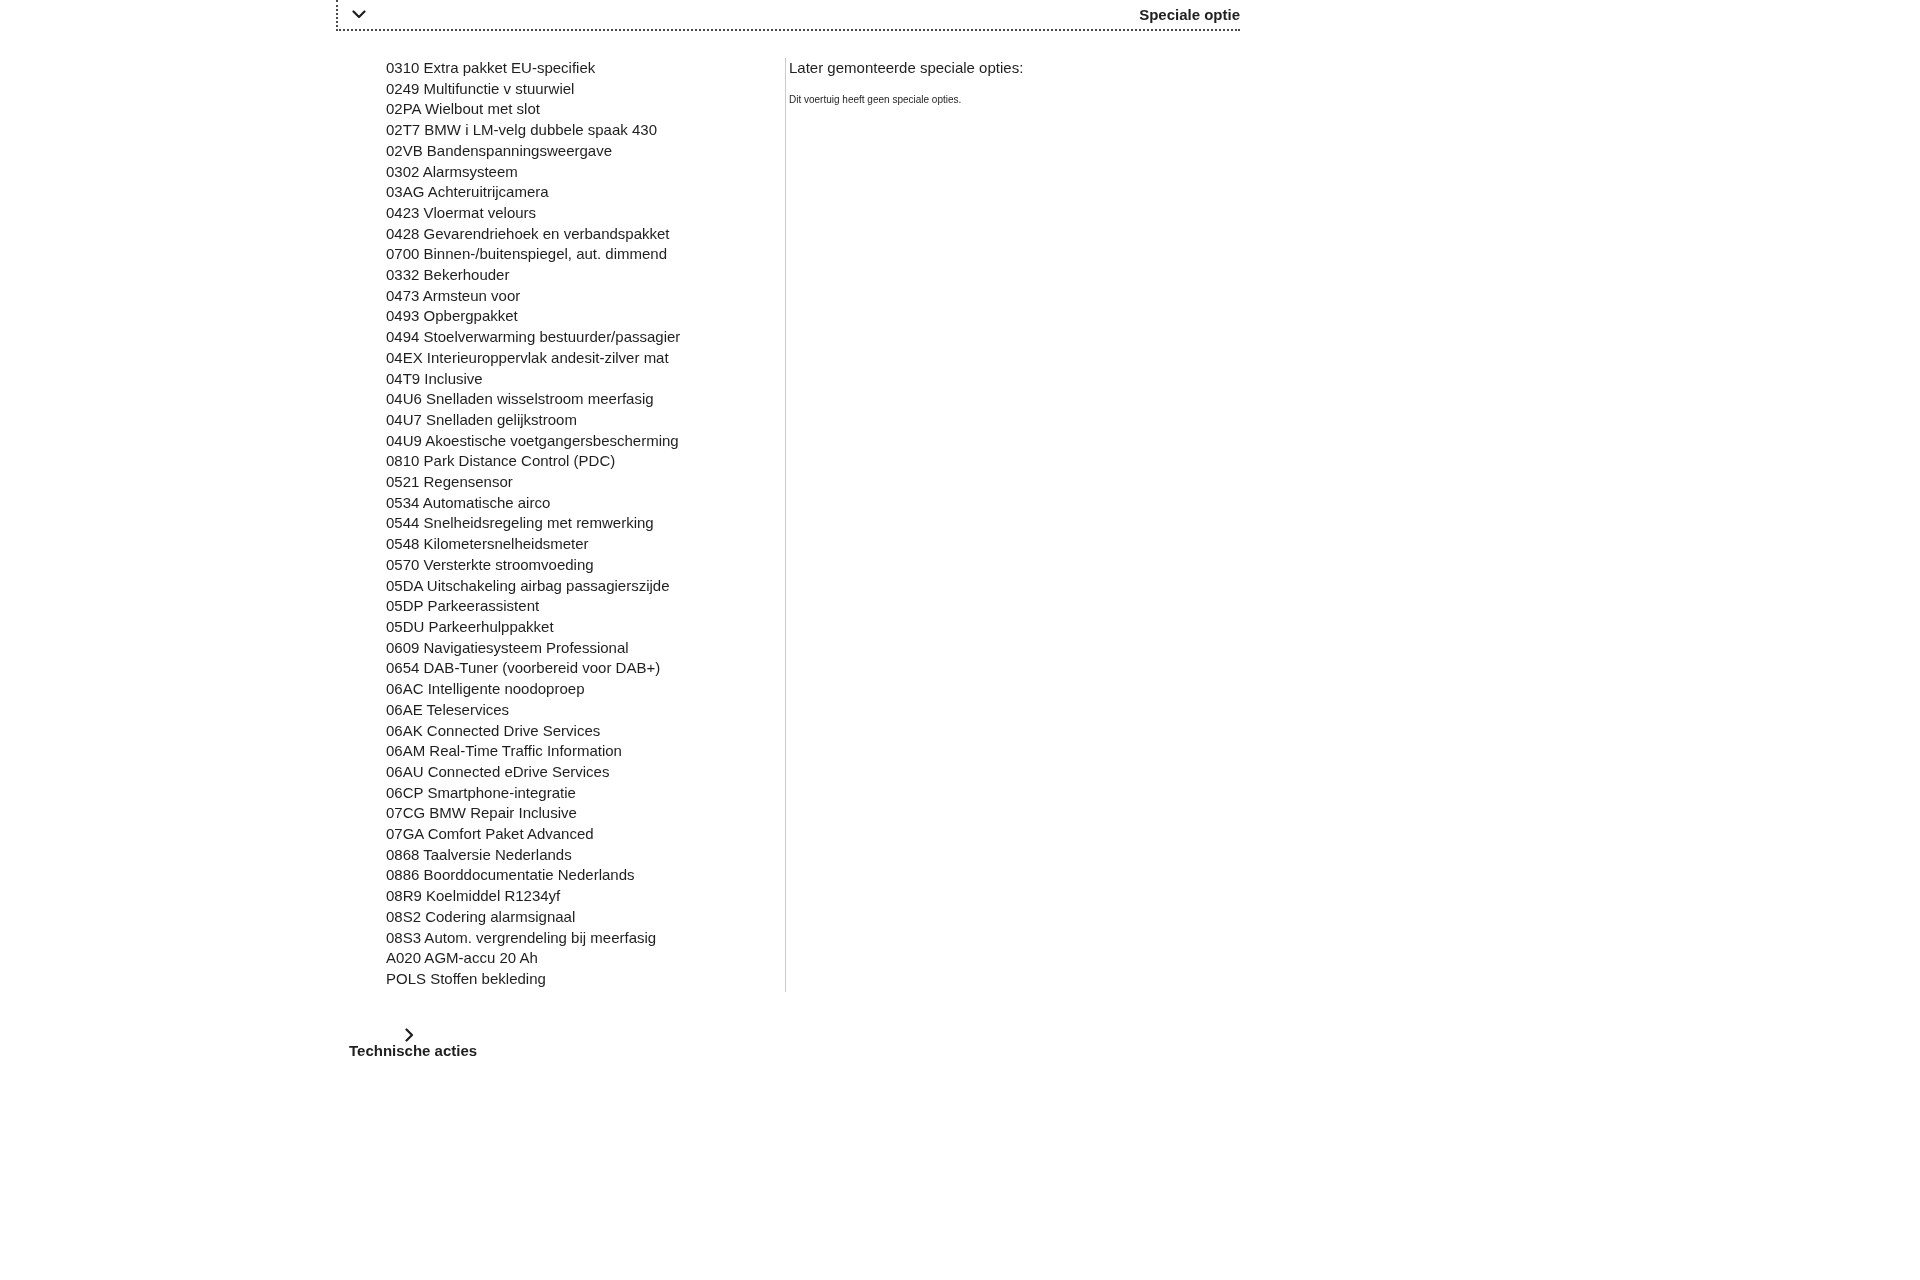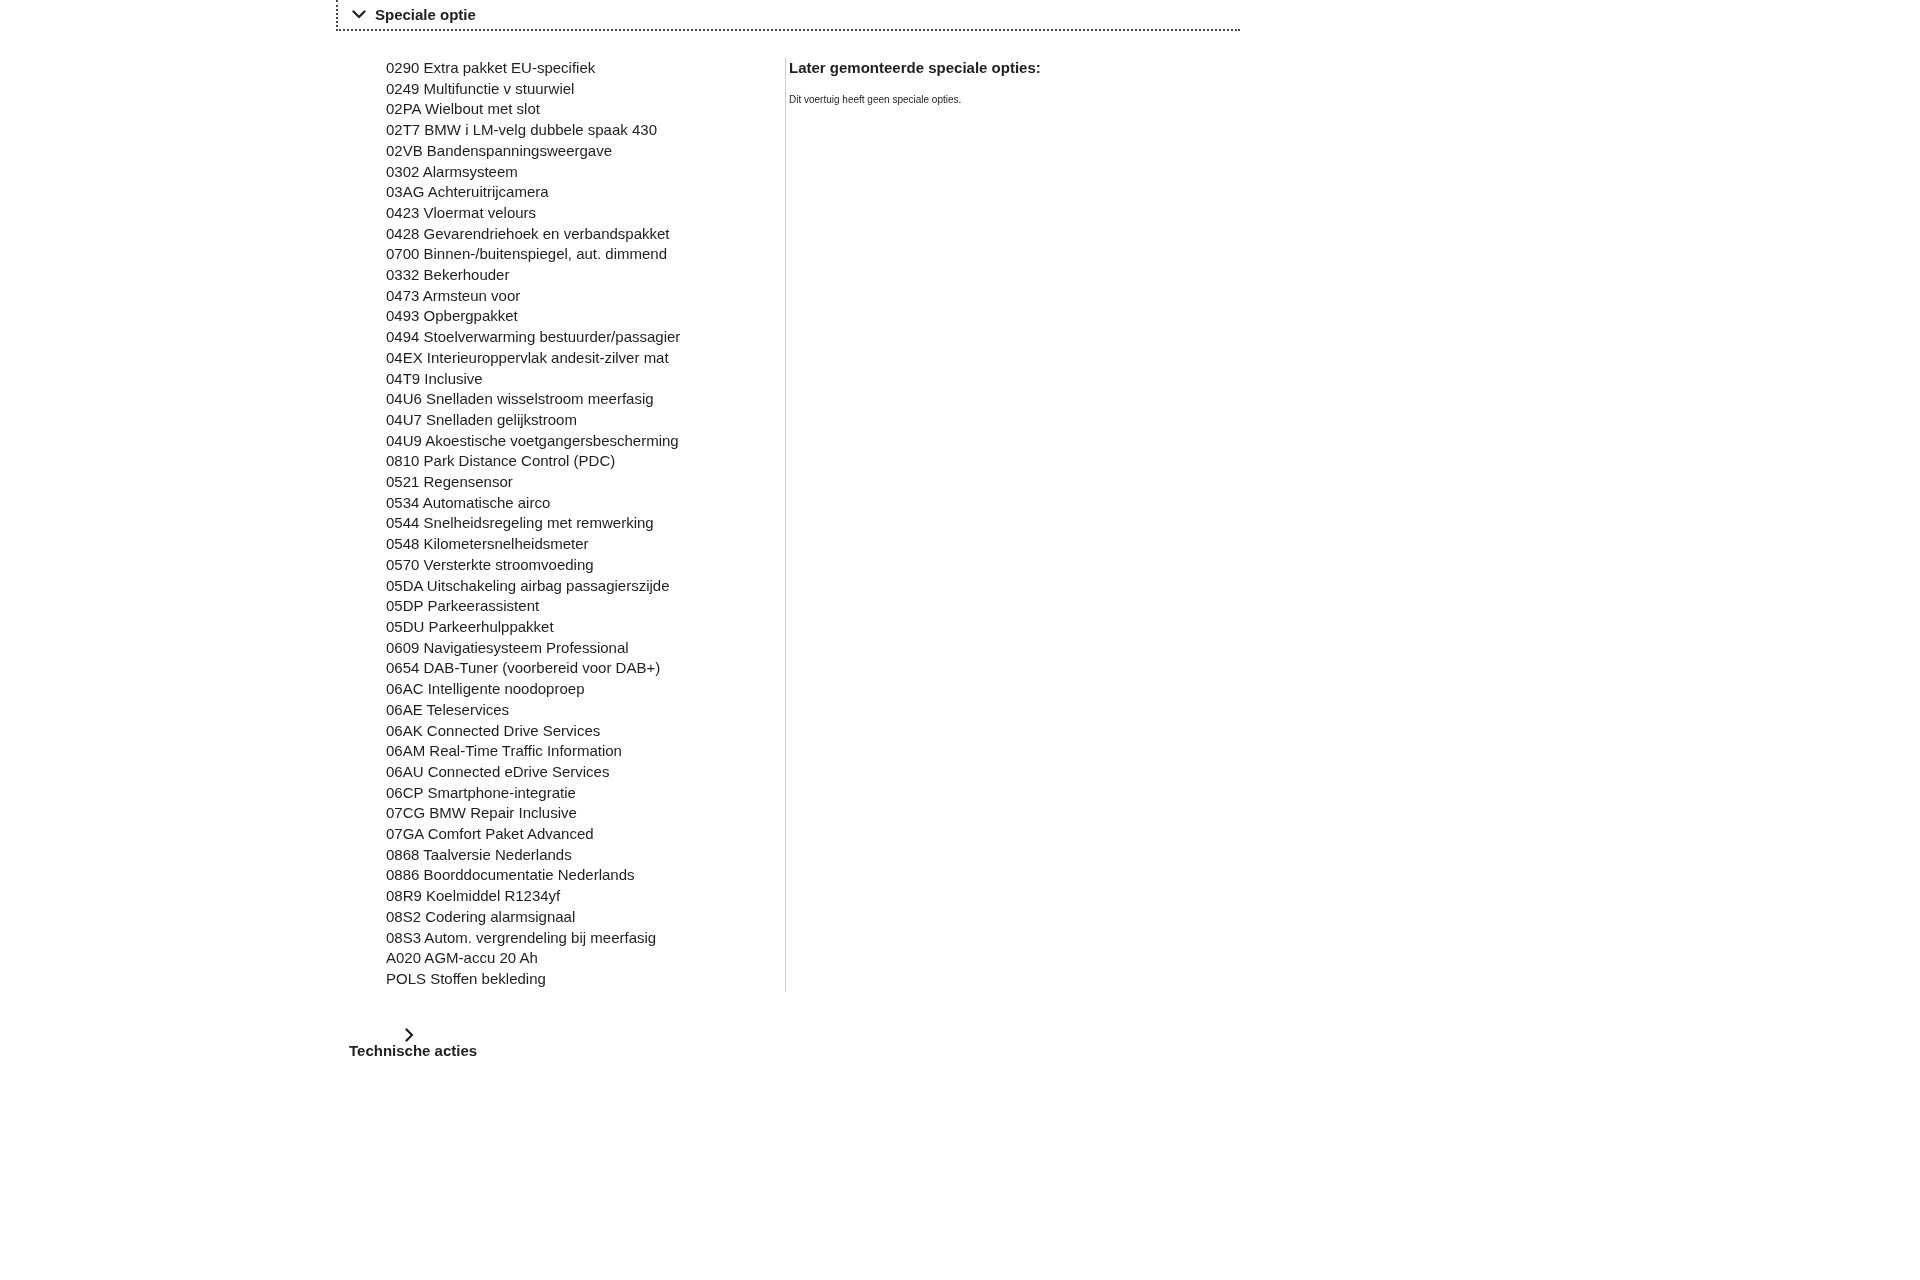--- a/index.html
+++ b/index.html
@@ -13,20 +13,21 @@
     width: 1920px; height: 1280px;
     background: #ffffff;
     overflow: hidden;
     color: var(--text, #1f1f1f);
   }
   .accordion-header {
     position: absolute;
     display: flex;
     align-items: center;
     cursor: pointer;
+    justify-content: space-between;
   }
   .accordion-header .chev {
     display: inline-flex;
     align-items: center;
     justify-content: center;
     width: 16px;
     margin-right: 8px;
     flex: 0 0 auto;
   }
   .accordion-label {
@@ -64,21 +65,21 @@
     width: 1px; height: 934px;
     background: var(--divider, #cccccc);
   }
   .retrofit-panel {
     position: absolute;
     left: 789px; top: 59px;
     width: 480px;
   }
   .retrofit-title {
     font-size: 15px;
-    font-weight: 700;
+    font-weight: 400;
     line-height: 17px;
     color: var(--text, #1f1f1f);
     margin-bottom: 15px;
     white-space: nowrap;
   }
   .retrofit-text {
     font-size: 10px;
     line-height: 17px;
     color: var(--text, #1f1f1f);
     white-space: nowrap;
@@ -92,21 +93,21 @@
   <div class="accordion-header" id="special-header">
     <span class="chev">
       <svg width="14" height="9" viewBox="0 0 14 9">
         <polyline points="1.5,1.5 7,7 12.5,1.5" fill="none" stroke="#1f1f1f" stroke-width="2.2" stroke-linecap="round" stroke-linejoin="round"></polyline>
       </svg>
     </span>
     <span class="accordion-label">Speciale optie</span>
   </div>
 
   <div class="options-list">
-      <div class="option-row">0290 Extra pakket EU-specifiek</div>
+      <div class="option-row">0310 Extra pakket EU-specifiek</div>
       <div class="option-row">0249 Multifunctie v stuurwiel</div>
       <div class="option-row">02PA Wielbout met slot</div>
       <div class="option-row">02T7 BMW i LM-velg dubbele spaak 430</div>
       <div class="option-row">02VB Bandenspanningsweergave</div>
       <div class="option-row">0302 Alarmsysteem</div>
       <div class="option-row">03AG Achteruitrijcamera</div>
       <div class="option-row">0423 Vloermat velours</div>
       <div class="option-row">0428 Gevarendriehoek en verbandspakket</div>
       <div class="option-row">0700 Binnen-/buitenspiegel, aut. dimmend</div>
       <div class="option-row">0332 Bekerhouder</div>

